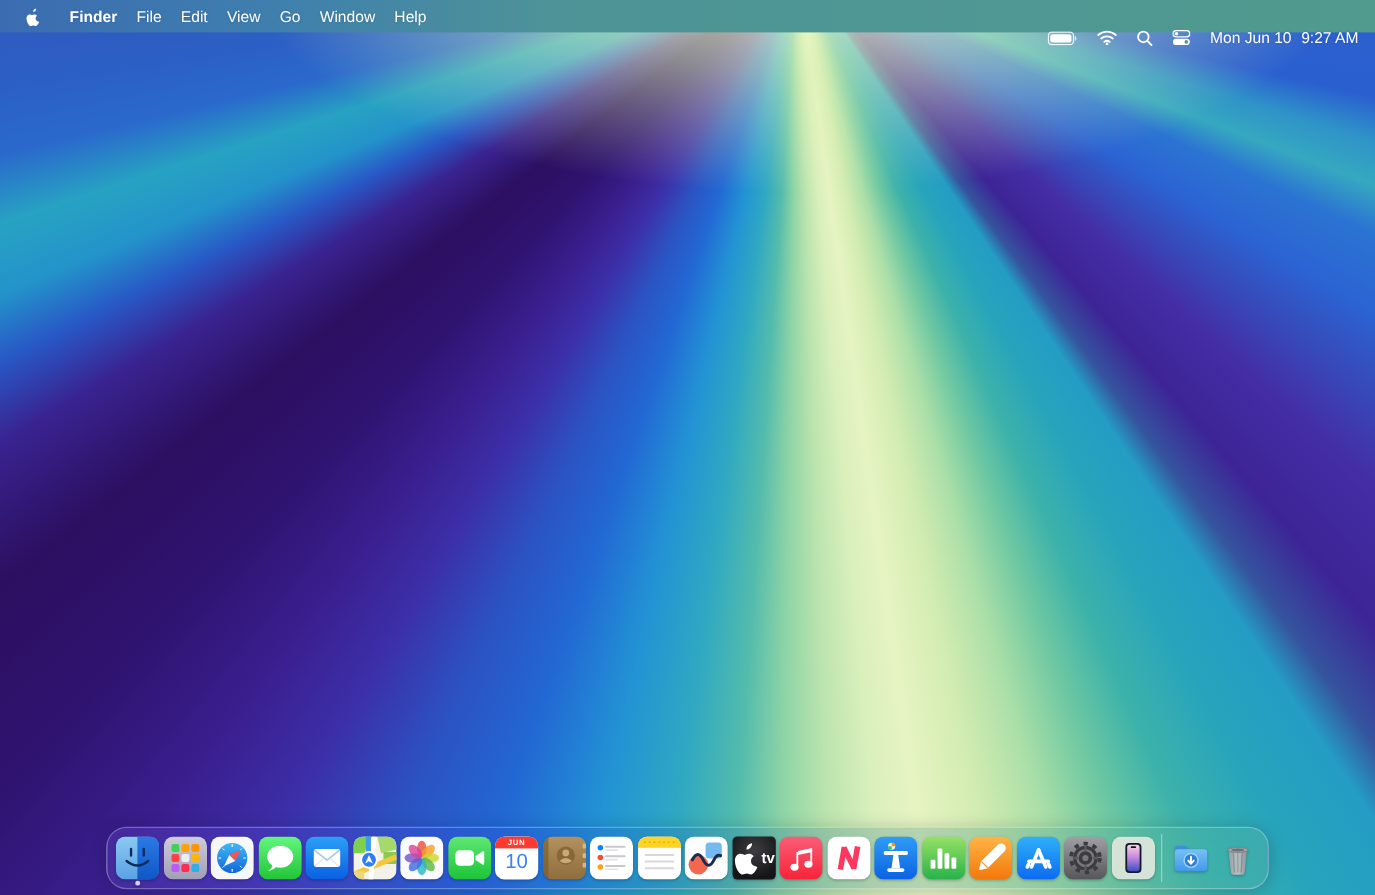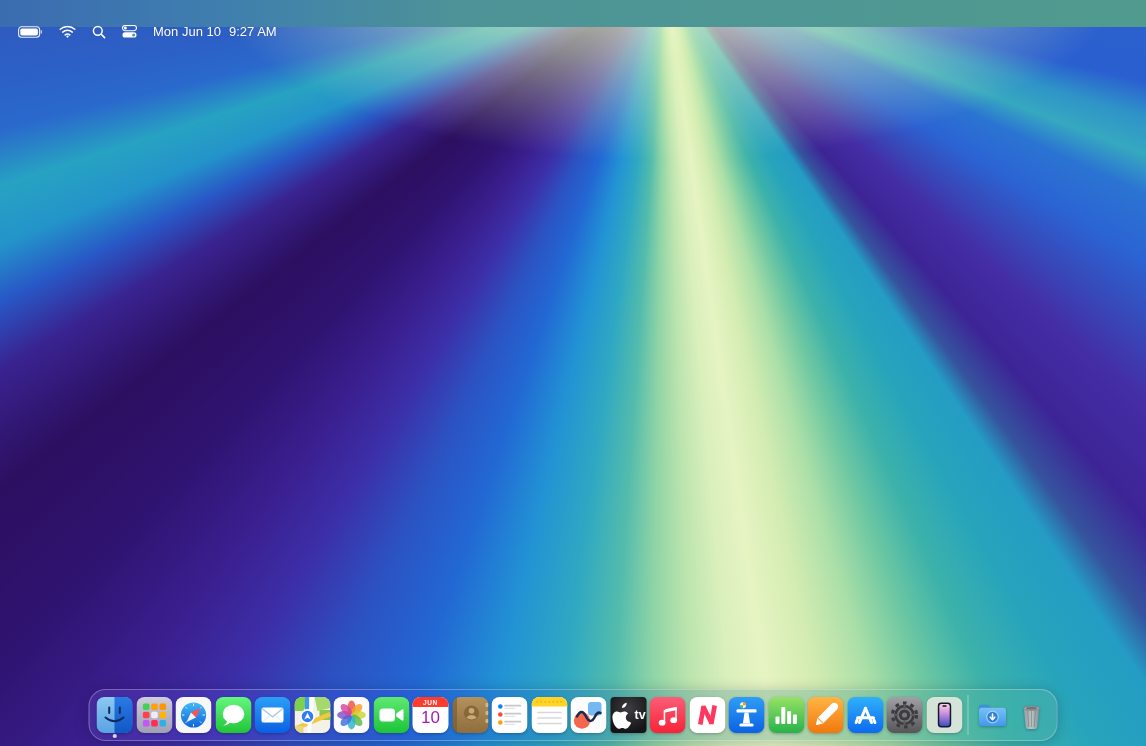--- a/index.html
+++ b/index.html
@@ -96,34 +96,48 @@
     position:absolute; left:50%; bottom:-4.5px; transform:translateX(-50%);
     width:3.5px; height:3.5px; border-radius:50%;
     background:rgba(240,242,255,.85);
   }
   .dock-divider { width:1px; height:40px; background:rgba(235,242,244,.45); margin:0 2px; flex:0 0 auto; }
 
   
   .tile-cal { background:#fff; border-radius:8px; overflow:hidden; display:flex; flex-direction:column; align-items:center; }
   .cal-head { width:100%; background:#ff3b30; color:#fff; font-size:6.5px; font-weight:700;
               letter-spacing:.6px; text-align:center; padding:1.5px 0 1px; }
-  .cal-day  { font-size:17px; font-weight:300; color:#a21caf; line-height:1; margin-top:2.5px; }
+  .cal-day  { font-size:17px; font-weight:300; color:#3b82f6; line-height:1; margin-top:2.5px; }
 
   
   .tile-tv { background:radial-gradient(circle at 50% 32%, #3e3e42, #151517 78%); border-radius:4px;
              display:flex; align-items:center; justify-content:center; gap:1.5px; color:#fff; }
   .tile-tv .tv-word { font-size:12.5px; font-weight:700; letter-spacing:.2px; }
 </style>
 </head>
 <body>
 
 <div class="screen">
   <div class="wallpaper"></div>
 
   <div class="menubar">
+    <div class="mb-left">
+      <span class="apple">
+        <svg width="13" height="16" viewBox="0 0 24 28">
+          <path fill="#fff" d="M16.9 1.1c.2 1.3-.4 2.7-1.2 3.7-.9 1.1-2.3 1.9-3.6 1.8-.2-1.3.5-2.7 1.3-3.6.9-1 2.4-1.8 3.5-1.9zM21.6 22c-.6 1.4-1.3 2.7-2.3 3.9-.9 1.1-2 2.4-3.4 2.4-1.4 0-1.9-.8-3.6-.8-1.7 0-2.2.8-3.6.9-1.4 0-2.5-1.2-3.4-2.3C3.4 23.7 2 19.8 2 16.3c0-3.8 2.5-5.9 4.9-5.9 1.4 0 2.7.9 3.5.9.8 0 2.4-1.1 4-1 .7 0 2.7.3 4 2.1-.1.1-2.4 1.4-2.4 4.2 0 3.3 2.9 4.4 3.6 4.4z"></path>
+        </svg>
+      </span>
+      <span class="mb-menu bold">Finder</span>
+      <span class="mb-menu">File</span>
+      <span class="mb-menu">Edit</span>
+      <span class="mb-menu">View</span>
+      <span class="mb-menu">Go</span>
+      <span class="mb-menu">Window</span>
+      <span class="mb-menu">Help</span>
+    </div>
     <div class="mb-right">
       <span class="status-ic">
         <svg width="25" height="12" viewBox="0 0 25 12">
           <rect x="0.6" y="0.8" width="21" height="10.4" rx="3" fill="none" stroke="rgba(255,255,255,.9)" stroke-width="1.1"></rect>
           <rect x="2.3" y="2.5" width="17.6" height="7" rx="1.8" fill="#fff"></rect>
           <path d="M22.7 3.8 v4.4 a2.4 2.4 0 0 0 0 -4.4z" fill="rgba(255,255,255,.7)"></path>
         </svg>
       </span>
       <span class="status-ic">
         <svg width="17" height="13" viewBox="0 0 17 13">

